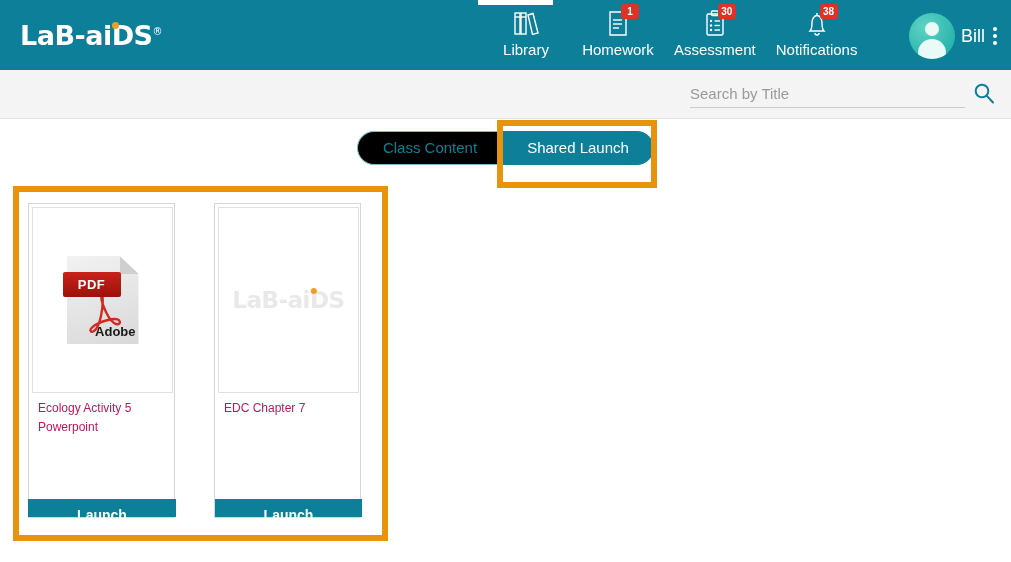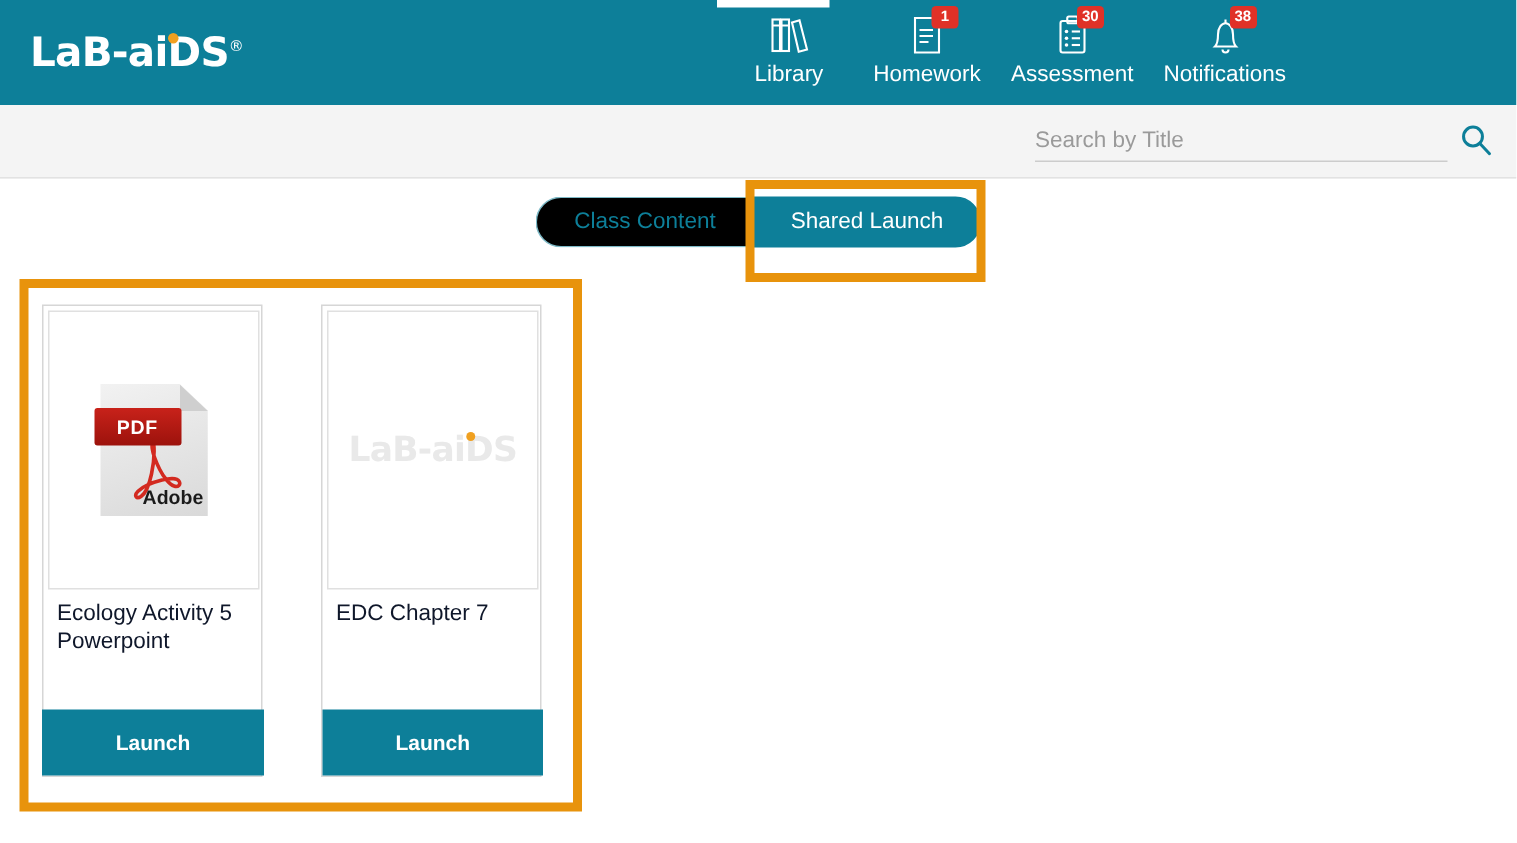--- a/index.html
+++ b/index.html
@@ -308,29 +308,29 @@
     width: 6px; height: 6px;
     border-radius: 50%;
     background: #f0a020;
   }
 
   .card-title {
     position: absolute;
     left: 9px;
     top: 195px;
     width: 128px;
-    color: #0f172a;
-    font-size: 15px;
+    color: #be185d;
+    font-size: 12px;
     line-height: 19px;
   }
 
   .launch {
     position: absolute;
     bottom: 0;
-    height: 44px;
+    height: 18px;
     background: #0d7f99;
     color: #ffffff;
     font-size: 14px;
     font-weight: bold;
     line-height: 30px;
     text-align: center;
     cursor: pointer;
     border: none;
     font-family: "Liberation Sans", sans-serif;
   }
@@ -402,20 +402,32 @@
           <line x1="17" y1="5" x2="17" y2="7.5"></line>
           <path d="M15 25 C15 26.3 16 27 17 27 C18 27 19 26.3 19 25"></path>
         </svg>
         <span class="badge">38</span>
       </span>
       <span class="nav-label">Notifications</span>
     </div>
 
   </div>
 
+  <div class="user-area">
+    <div class="avatar">
+      <span class="head"></span>
+      <span class="body"></span>
+    </div>
+    <span class="user-name">Bill</span>
+    <span class="kebab">
+      <span></span>
+      <span></span>
+      <span></span>
+    </span>
+  </div>
 </div>
 
 <div class="searchbar"></div>
 <input class="search-input" type="text" placeholder="Search by Title" style="">
 <span class="search-icon">
   <svg width="22" height="22" viewBox="0 0 22 22" fill="none" stroke="#0d7f99" stroke-width="2">
     <circle cx="9" cy="9" r="6.3"></circle>
     <line x1="13.6" y1="13.6" x2="20" y2="20.5" stroke-linecap="round"></line>
   </svg>
 </span>

